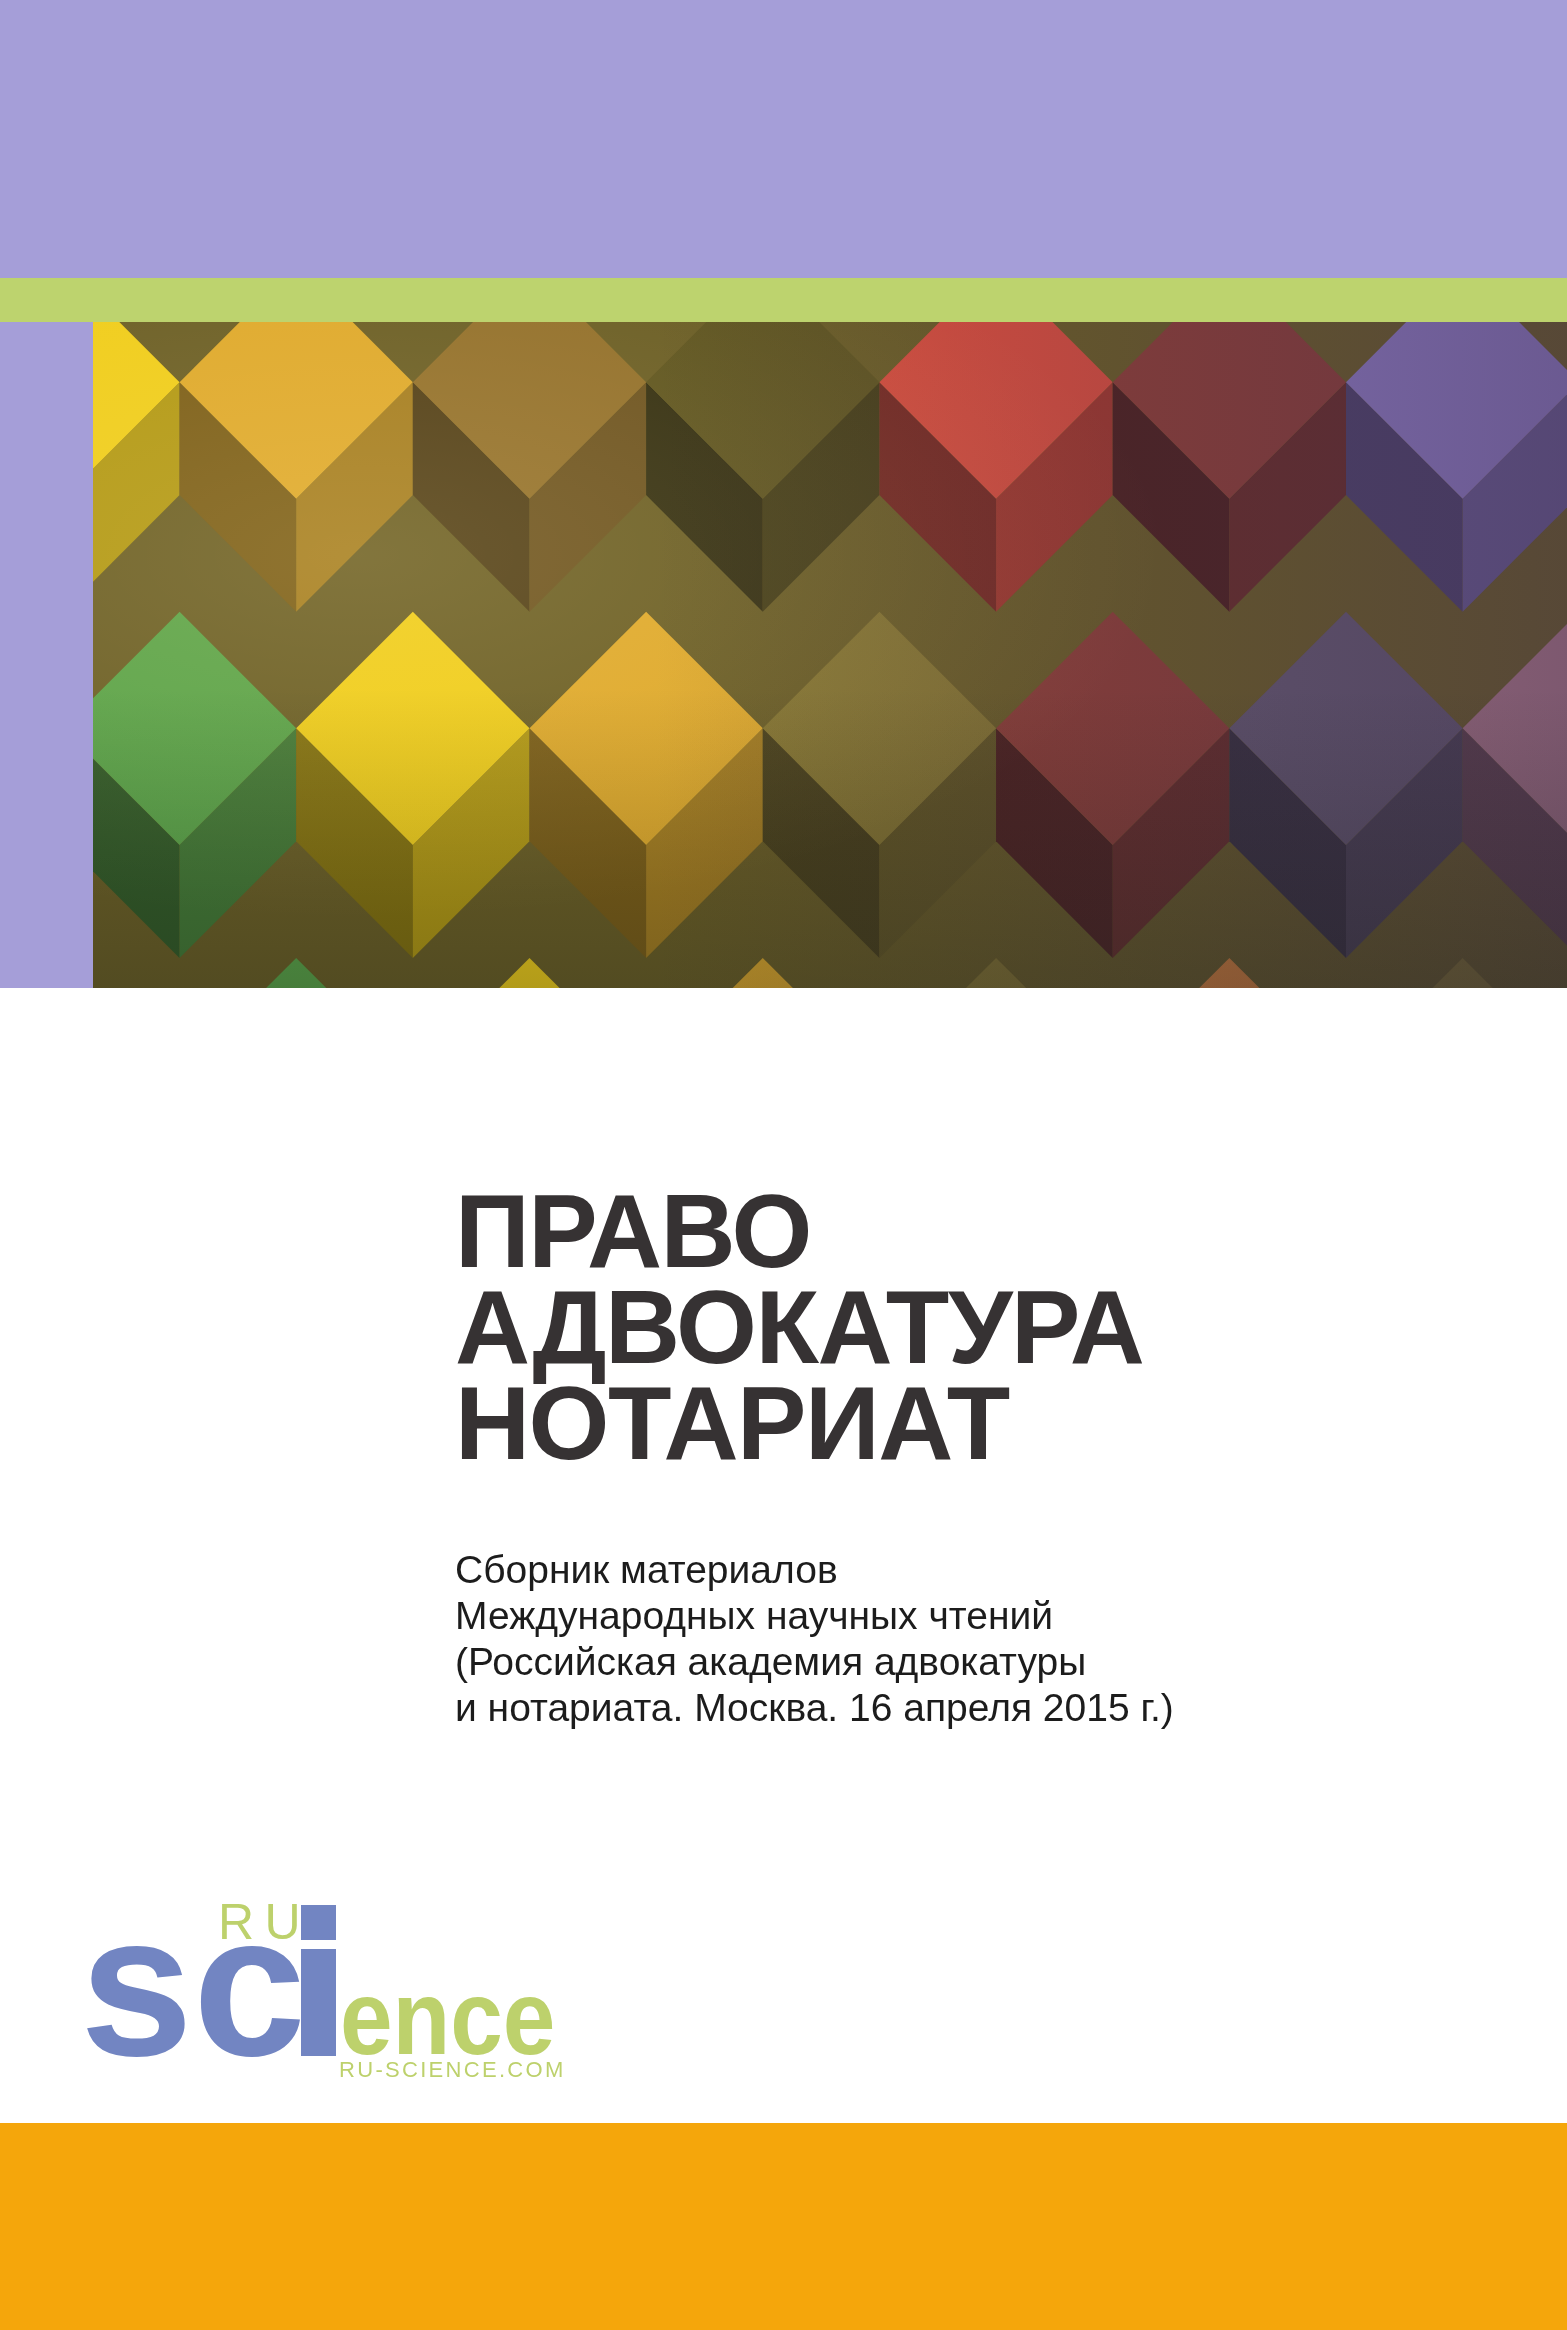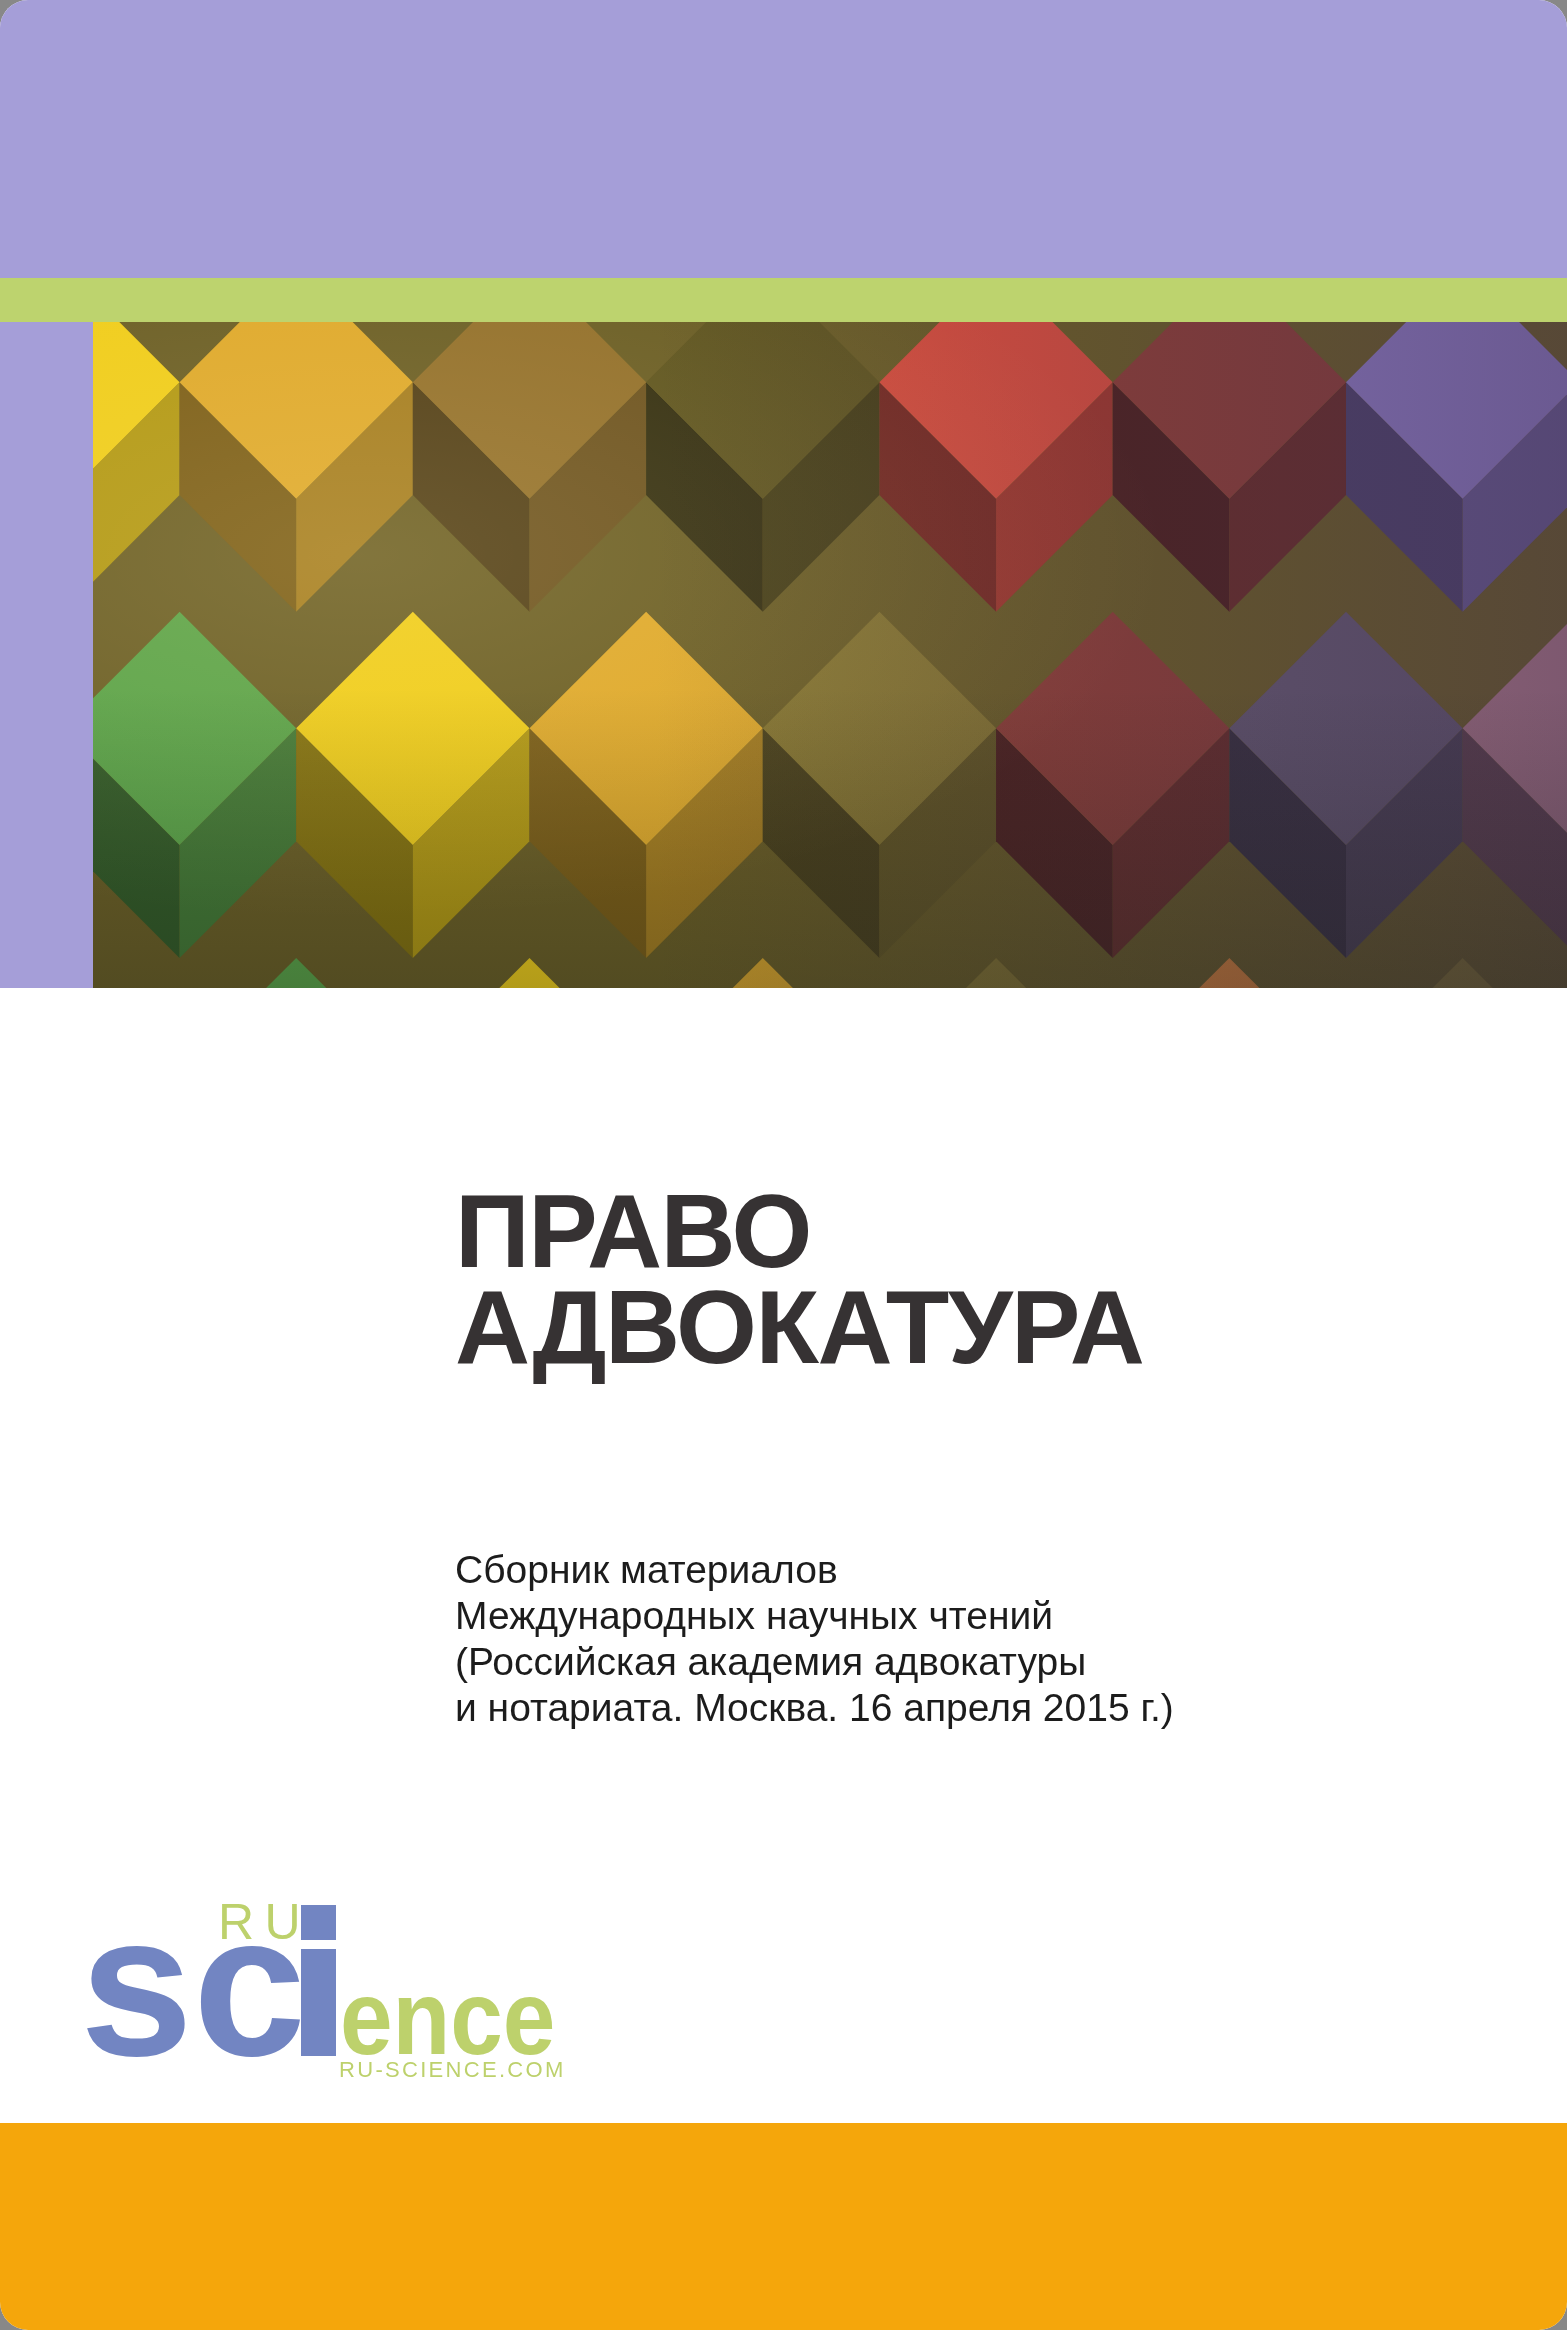--- a/index.html
+++ b/index.html
@@ -2,21 +2,20 @@
 <html style="font-size:12px"><head>
 <meta charset="utf-8">
 <style>
   html,body{margin:0;padding:0;background:#888;}
   .page{
     position:relative;
     width:1567px;height:2330px;
     background:var(--page-bg,#fff);
     overflow:hidden;
     font-family:"Liberation Sans","DejaVu Sans",sans-serif;
-    border-radius:28px;
   }
   .band-top{position:absolute;left:0;top:0;width:1567px;height:278px;background:var(--purple);}
   .stripe-green{position:absolute;left:0;top:278px;width:1567px;height:44px;background:var(--stripe);}
   .purple-rail{position:absolute;left:0;top:322px;width:93px;height:666px;background:var(--purple);}
   .art{position:absolute;left:93px;top:322px;width:1475px;height:666px;}
   .art svg{display:block;width:100%;height:100%;}
   .band-bottom{position:absolute;left:0;top:2123px;width:1567px;height:207px;background:var(--orange);}
 
   .book-title{
     position:absolute;left:455px;top:1183px;
@@ -158,20 +157,21 @@
       <rect x="0" y="0" width="1960" height="885" fill="url(#vigR)"></rect>
       <rect x="0" y="0" width="1960" height="885" fill="url(#vigB)"></rect>
     </svg>
   </div>
 
   <div class="purple-rail"></div>
 
   <div class="book-title">
     <div>ПРАВО</div>
     <div>АДВОКАТУРА</div>
+    <div>НОТАРИАТ</div>
   </div>
 
   <div class="book-subtitle">
     <div>Сборник материалов</div>
     <div>Международных научных чтений</div>
     <div>(Российская академия адвокатуры</div>
     <div>и нотариата. Москва. 16 апреля 2015 г.)</div>
   </div>
 
   <div>

